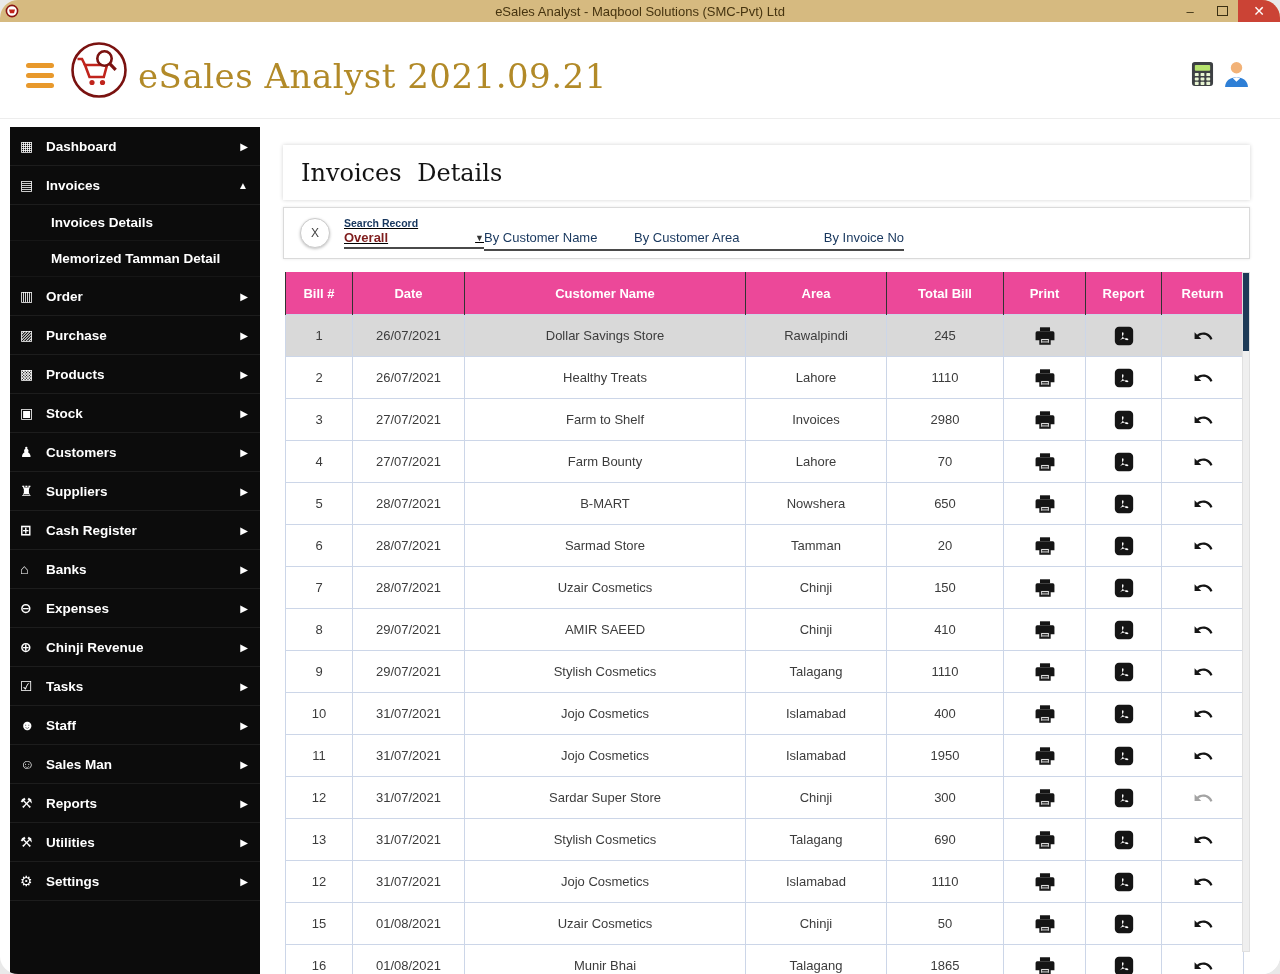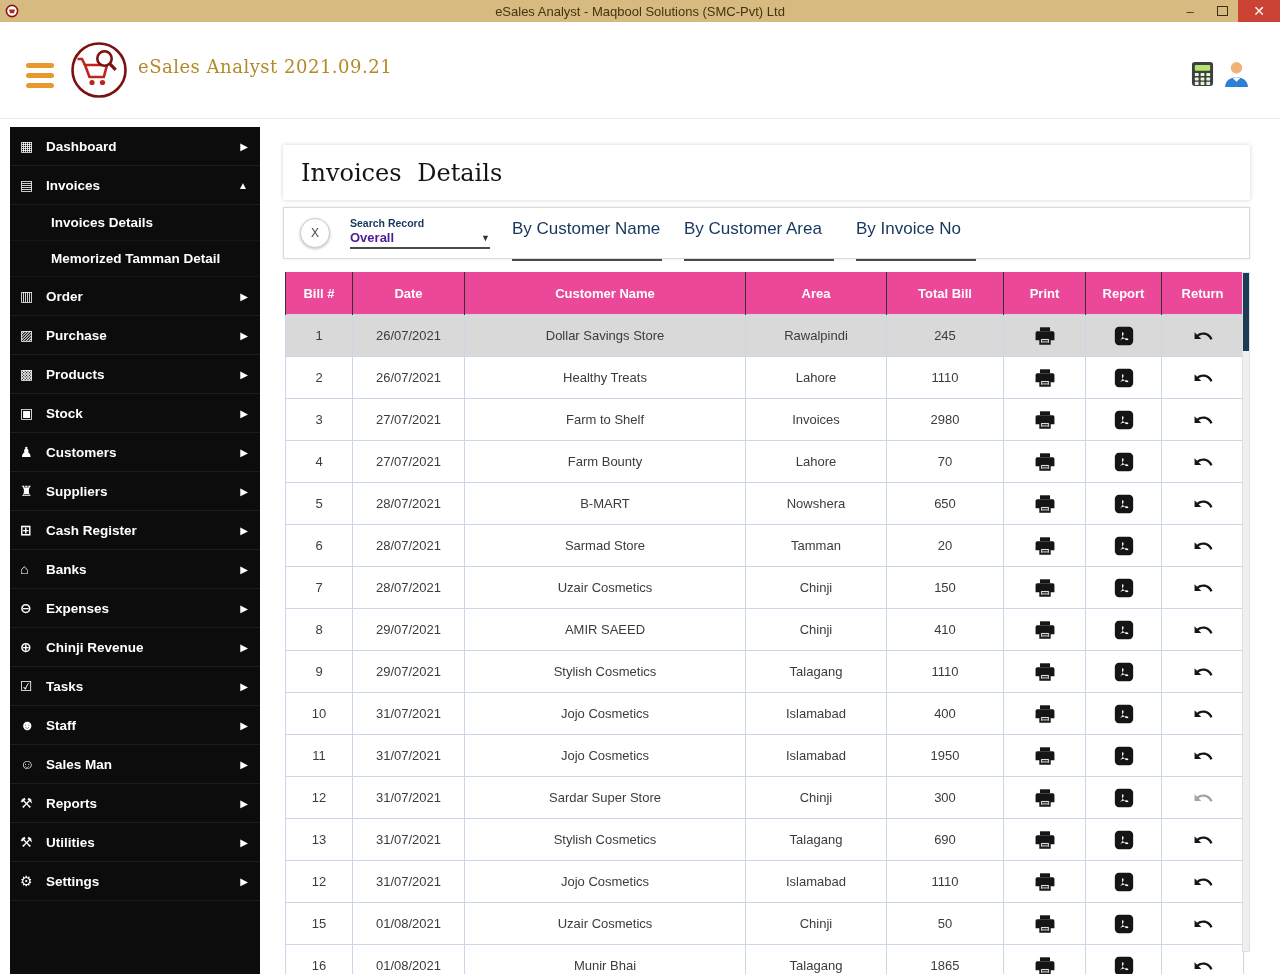--- a/index.html
+++ b/index.html
@@ -1,35 +1,35 @@
 <!DOCTYPE html>
 <html><head>
 <meta charset="utf-8">
 <style>
   html,body{margin:0;padding:0;background:#e9e9e9;}
   .window{position:relative;width:1280px;height:974px;background:#ffffff;overflow:hidden;
-          font-family:"Liberation Sans","DejaVu Sans",sans-serif;}
+          font-family:"Liberation Sans","DejaVu Sans",sans-serif;border-radius:18px;}
 
   
   .titlebar{position:absolute;top:0;left:0;right:0;height:22px;background:#d6ba80;
             border-bottom:1px solid #bfa266;display:flex;align-items:center;}
   .tb-appicon{margin-left:5px;display:flex;align-items:center;}
   .tb-title{position:absolute;left:50%;transform:translateX(-50%);font-size:13px;color:#46340f;font-weight:500;white-space:nowrap;}
   .tb-controls{margin-left:auto;display:flex;height:100%;align-items:stretch;}
   .tb-btn{width:32px;display:flex;align-items:center;justify-content:center;font-size:13px;color:#3a2f12;cursor:pointer;}
   .tb-max .box{display:inline-block;width:9px;height:8px;border:1.5px solid #3a2f12;}
   .tb-close{width:42px;background:#cb4335;color:#fff;font-size:14px;font-weight:700;}
 
   
   .header{position:absolute;top:22px;left:0;right:0;height:96px;background:#fff;border-bottom:1px solid #ededed;}
   .hamburger{position:absolute;left:26px;top:41px;width:28px;cursor:pointer;}
   .hamburger i{display:block;height:5px;border-radius:2.5px;background:#e8992c;margin-bottom:5px;}
   .logo{position:absolute;left:70px;top:19px;}
   .app-title{position:absolute;left:138px;top:34px;font-family:"DejaVu Serif","Liberation Serif",serif;
-             font-size:18px;color:#b28a28;letter-spacing:.5px;white-space:nowrap;}
+             font-size:34px;color:#b28a28;letter-spacing:.5px;white-space:nowrap;}
   .hdr-calc{position:absolute;right:66px;top:39px;cursor:pointer;}
   .hdr-user{position:absolute;right:30px;top:38px;cursor:pointer;}
 
   
   .sidebar{position:absolute;top:127px;left:10px;width:250px;bottom:0;background:#0c0c0c;}
   .side-item{height:39px;display:flex;align-items:center;padding:0 12px 0 10px;border-bottom:1px solid #1d1d1d;
              color:#fff;font-size:13.5px;font-weight:700;cursor:pointer;box-sizing:border-box;}
   .side-icon{width:26px;font-size:14px;color:#fff;flex:0 0 26px;}
   .side-arrow{margin-left:auto;font-size:10px;color:#fff;}
   .side-sub{height:36px;display:flex;align-items:center;padding-left:41px;color:#fff;font-size:13.5px;
@@ -42,28 +42,28 @@
   .page-title{font-family:"DejaVu Serif","Liberation Serif",serif;font-size:24px;color:#141414;word-spacing:8px;}
   .actions{margin-left:auto;display:flex;gap:16px;}
   .btn{background:#fff;border:1px solid #e3e3e3;border-radius:4px;padding:8px 18px;font-size:12px;color:#222;
        box-shadow:0 1px 4px rgba(0,0,0,.28);cursor:pointer;white-space:nowrap;font-family:inherit;}
 
   .search-card{position:absolute;left:13px;right:30px;top:80px;height:52px;background:#fff;border:1px solid #dadada;
                box-shadow:0 0 3px rgba(0,0,0,.10);display:flex;align-items:center;box-sizing:border-box;}
   .clear-btn{width:30px;height:30px;border-radius:50%;border:1px solid #ccc;background:#fff;margin-left:16px;
              box-shadow:0 1px 3px rgba(0,0,0,.25);font-size:12px;color:#444;cursor:pointer;
              display:flex;align-items:center;justify-content:center;font-family:inherit;flex:0 0 30px;}
-  .search-record{margin-left:20px;width:140px;cursor:pointer;}
+  .search-record{margin-left:14px;width:140px;cursor:pointer;text-decoration:underline;}
   .sr-label{font-size:10.5px;font-weight:700;color:#17365d;margin-bottom:1px;}
   .sr-value{display:flex;align-items:center;border-bottom:2px solid #4a4a4a;padding-bottom:2px;}
-  .sr-text{font-size:13px;font-weight:700;color:#4c1d95;}
+  .sr-text{font-size:13px;font-weight:700;color:#7f1d1d;}
   .sr-caret{margin-left:auto;font-size:9px;color:#333;}
-  .filter{margin-left:22px;width:150px;border-bottom:2px solid #4a4a4a;padding-bottom:20px;margin-top:14px;
-          font-size:17px;color:#17365d;cursor:text;white-space:nowrap;}
-  .filter.small{width:120px;}
+  .filter{width:150px;border-bottom:2px solid #4a4a4a;padding-bottom:4px;margin-top:14px;
+          font-size:13px;color:#17365d;cursor:text;white-space:nowrap;}
+  .filter.small{width:120px;text-align:right;}
 
   
   .table-wrap{position:absolute;left:15px;right:38px;top:145px;}
   table{width:100%;border-collapse:collapse;table-layout:fixed;}
   col.c-bill{width:67px;} col.c-date{width:112px;} col.c-cust{width:281px;} col.c-area{width:141px;}
   col.c-total{width:117px;} col.c-print{width:82px;} col.c-report{width:76px;} col.c-return{width:82px;}
   th{background:#ec4899;color:#fff;height:40px;font-size:13px;font-weight:700;border-right:1px solid #333;border-left:1px solid #333;}
   td{height:39px;text-align:center;font-size:13px;color:#3c3c3c;border:1px solid #ccd6e8;background:#fff;
      overflow:hidden;white-space:nowrap;}
   tr.selected td{background:#d9d9d9;}

